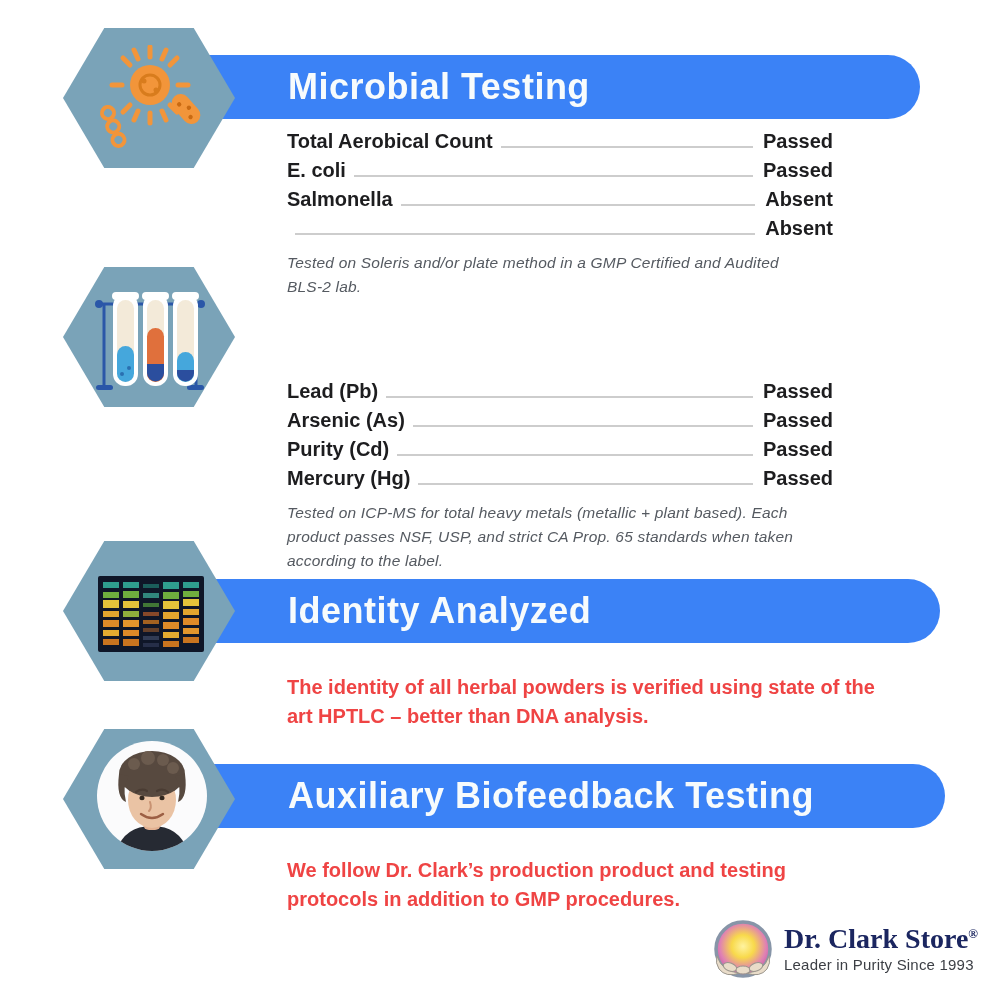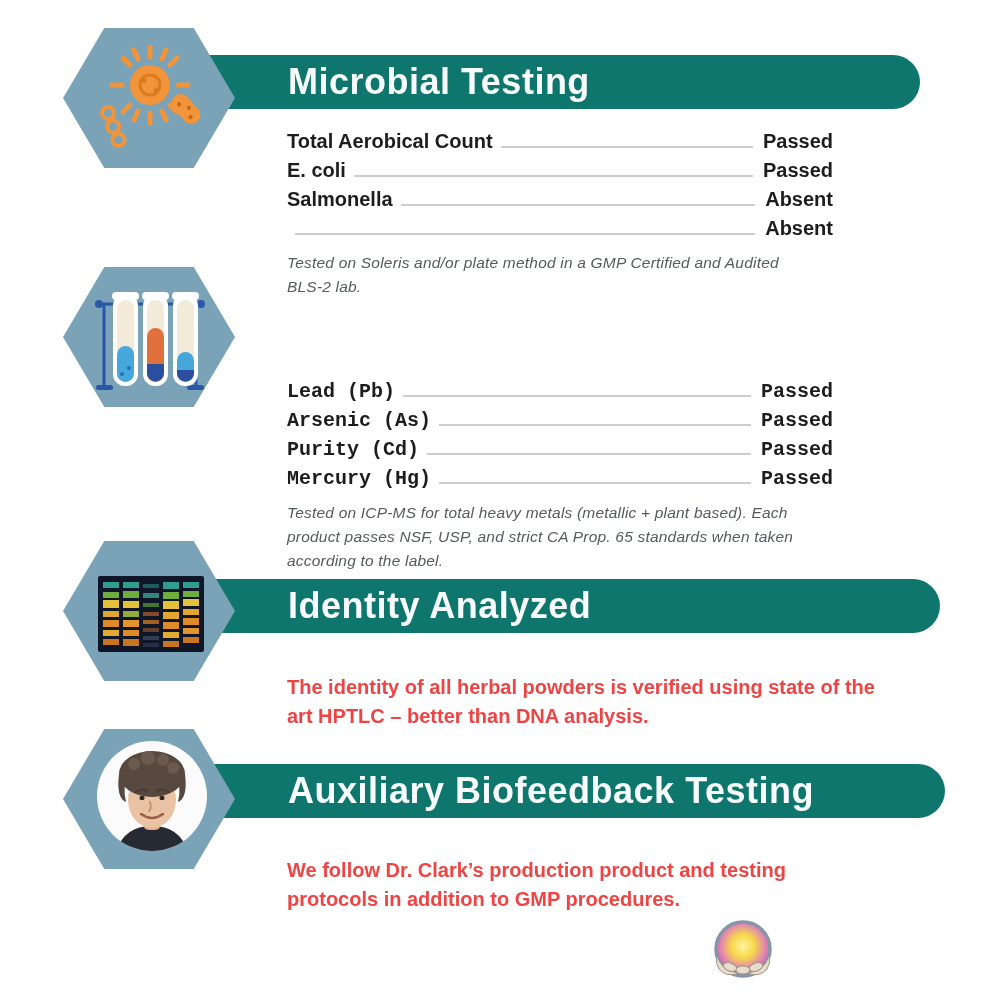--- a/index.html
+++ b/index.html
@@ -5,41 +5,41 @@
   html,body{margin:0;padding:0;background:#ffffff;}
   #canvas{position:relative;width:1000px;height:1000px;background:#ffffff;overflow:hidden;
           font-family:"Liberation Sans", sans-serif;color:#1d1d1f;}
 
   
   .hex{position:absolute;left:63px;width:172px;height:140px;background:#7aa3b8;
        clip-path:polygon(0% 50%, 24% 0%, 76% 0%, 100% 50%, 76% 100%, 24% 100%);z-index:2;}
   .hex-icon{position:absolute;z-index:3;}
 
   
-  .banner{position:absolute;left:180px;height:54px;background:#0f766e;
+  .banner{position:absolute;left:180px;height:64px;background:#3b82f6;
           border-radius:0 36px 36px 0;display:flex;align-items:center;
           padding-left:108px;box-sizing:border-box;z-index:1;}
   .banner-title{color:#f7fbfc;font-size:36px;font-weight:600;letter-spacing:.5px;white-space:nowrap;}
 
   
   .rows{position:absolute;left:287px;width:546px;z-index:4;}
   .row{display:flex;align-items:baseline;height:29px;font-size:20px;font-weight:700;color:#1d1d1f;}
   .row .leader{flex:1;border-bottom:2px solid #cdcdcd;margin:0 10px 5px 8px;}
   .row .result{font-weight:700;white-space:nowrap;}
 
   .note{position:absolute;left:287px;font-size:15.5px;font-style:italic;color:#555a61;
         line-height:1.55;letter-spacing:.2px;z-index:4;}
   .body-text{position:absolute;left:287px;font-size:20px;font-weight:600;color:#ef4444;
              line-height:1.45;z-index:4;}
 
   
   .s1-hex{top:28px;}  .s1-banner{top:55px;width:740px;}
   .s1-rows{top:130px;} .s1-note{top:251px;width:505px;}
   .s2-hex{top:267px;} .s2-banner{top:306px;width:738px;}
-  .s2-rows{top:380px;font-family:Liberation Mono, monospace;} .s2-note{top:501px;width:525px;}
+  .s2-rows{top:380px;} .s2-note{top:501px;width:525px;}
   .s3-hex{top:541px;} .s3-banner{top:579px;width:760px;}
   .s3-body{top:673px;width:590px;}
   .s4-hex{top:729px;} .s4-banner{top:764px;width:765px;}
   .s4-body{top:856px;width:550px;}
 
   .icon-microbes{left:88px;top:45px;}
   .icon-tubes{left:90px;top:282px;}
   .icon-gel{left:98px;top:576px;}
   .icon-portrait{left:96px;top:740px;}
 
@@ -268,15 +268,19 @@
             <stop offset="100%" stop-color="#b85597"></stop>
         </radialGradient>
       </defs>
       <circle cx="31" cy="29" r="27" fill="url(#orb)" stroke="#8795a8" stroke-width="3.5"></circle>
       <path d="M5 36 Q10 52 28 53 Q14 58 7 49 Q3 43 5 36 Z" fill="#e9dcc9" stroke="#9a958c" stroke-width="1"></path>
       <path d="M57 36 Q52 52 34 53 Q48 58 55 49 Q59 43 57 36 Z" fill="#e9dcc9" stroke="#9a958c" stroke-width="1"></path>
       <ellipse cx="18" cy="47" rx="7" ry="4" fill="#e9dcc9" stroke="#9a958c" stroke-width="1" transform="rotate(20 18 47)"></ellipse>
       <ellipse cx="31" cy="50" rx="7" ry="4" fill="#e9dcc9" stroke="#9a958c" stroke-width="1"></ellipse>
       <ellipse cx="44" cy="47" rx="7" ry="4" fill="#e9dcc9" stroke="#9a958c" stroke-width="1" transform="rotate(-20 44 47)"></ellipse>
     </svg>
+    <div class="logo-text">
+      <span class="logo-name-line"><span>Dr. Clark Store</span><span class="logo-reg">®</span></span>
+      <span class="logo-tagline">Leader in Purity Since 1993</span>
+    </div>
   </div>
 
 </div>
 
 </body></html>

